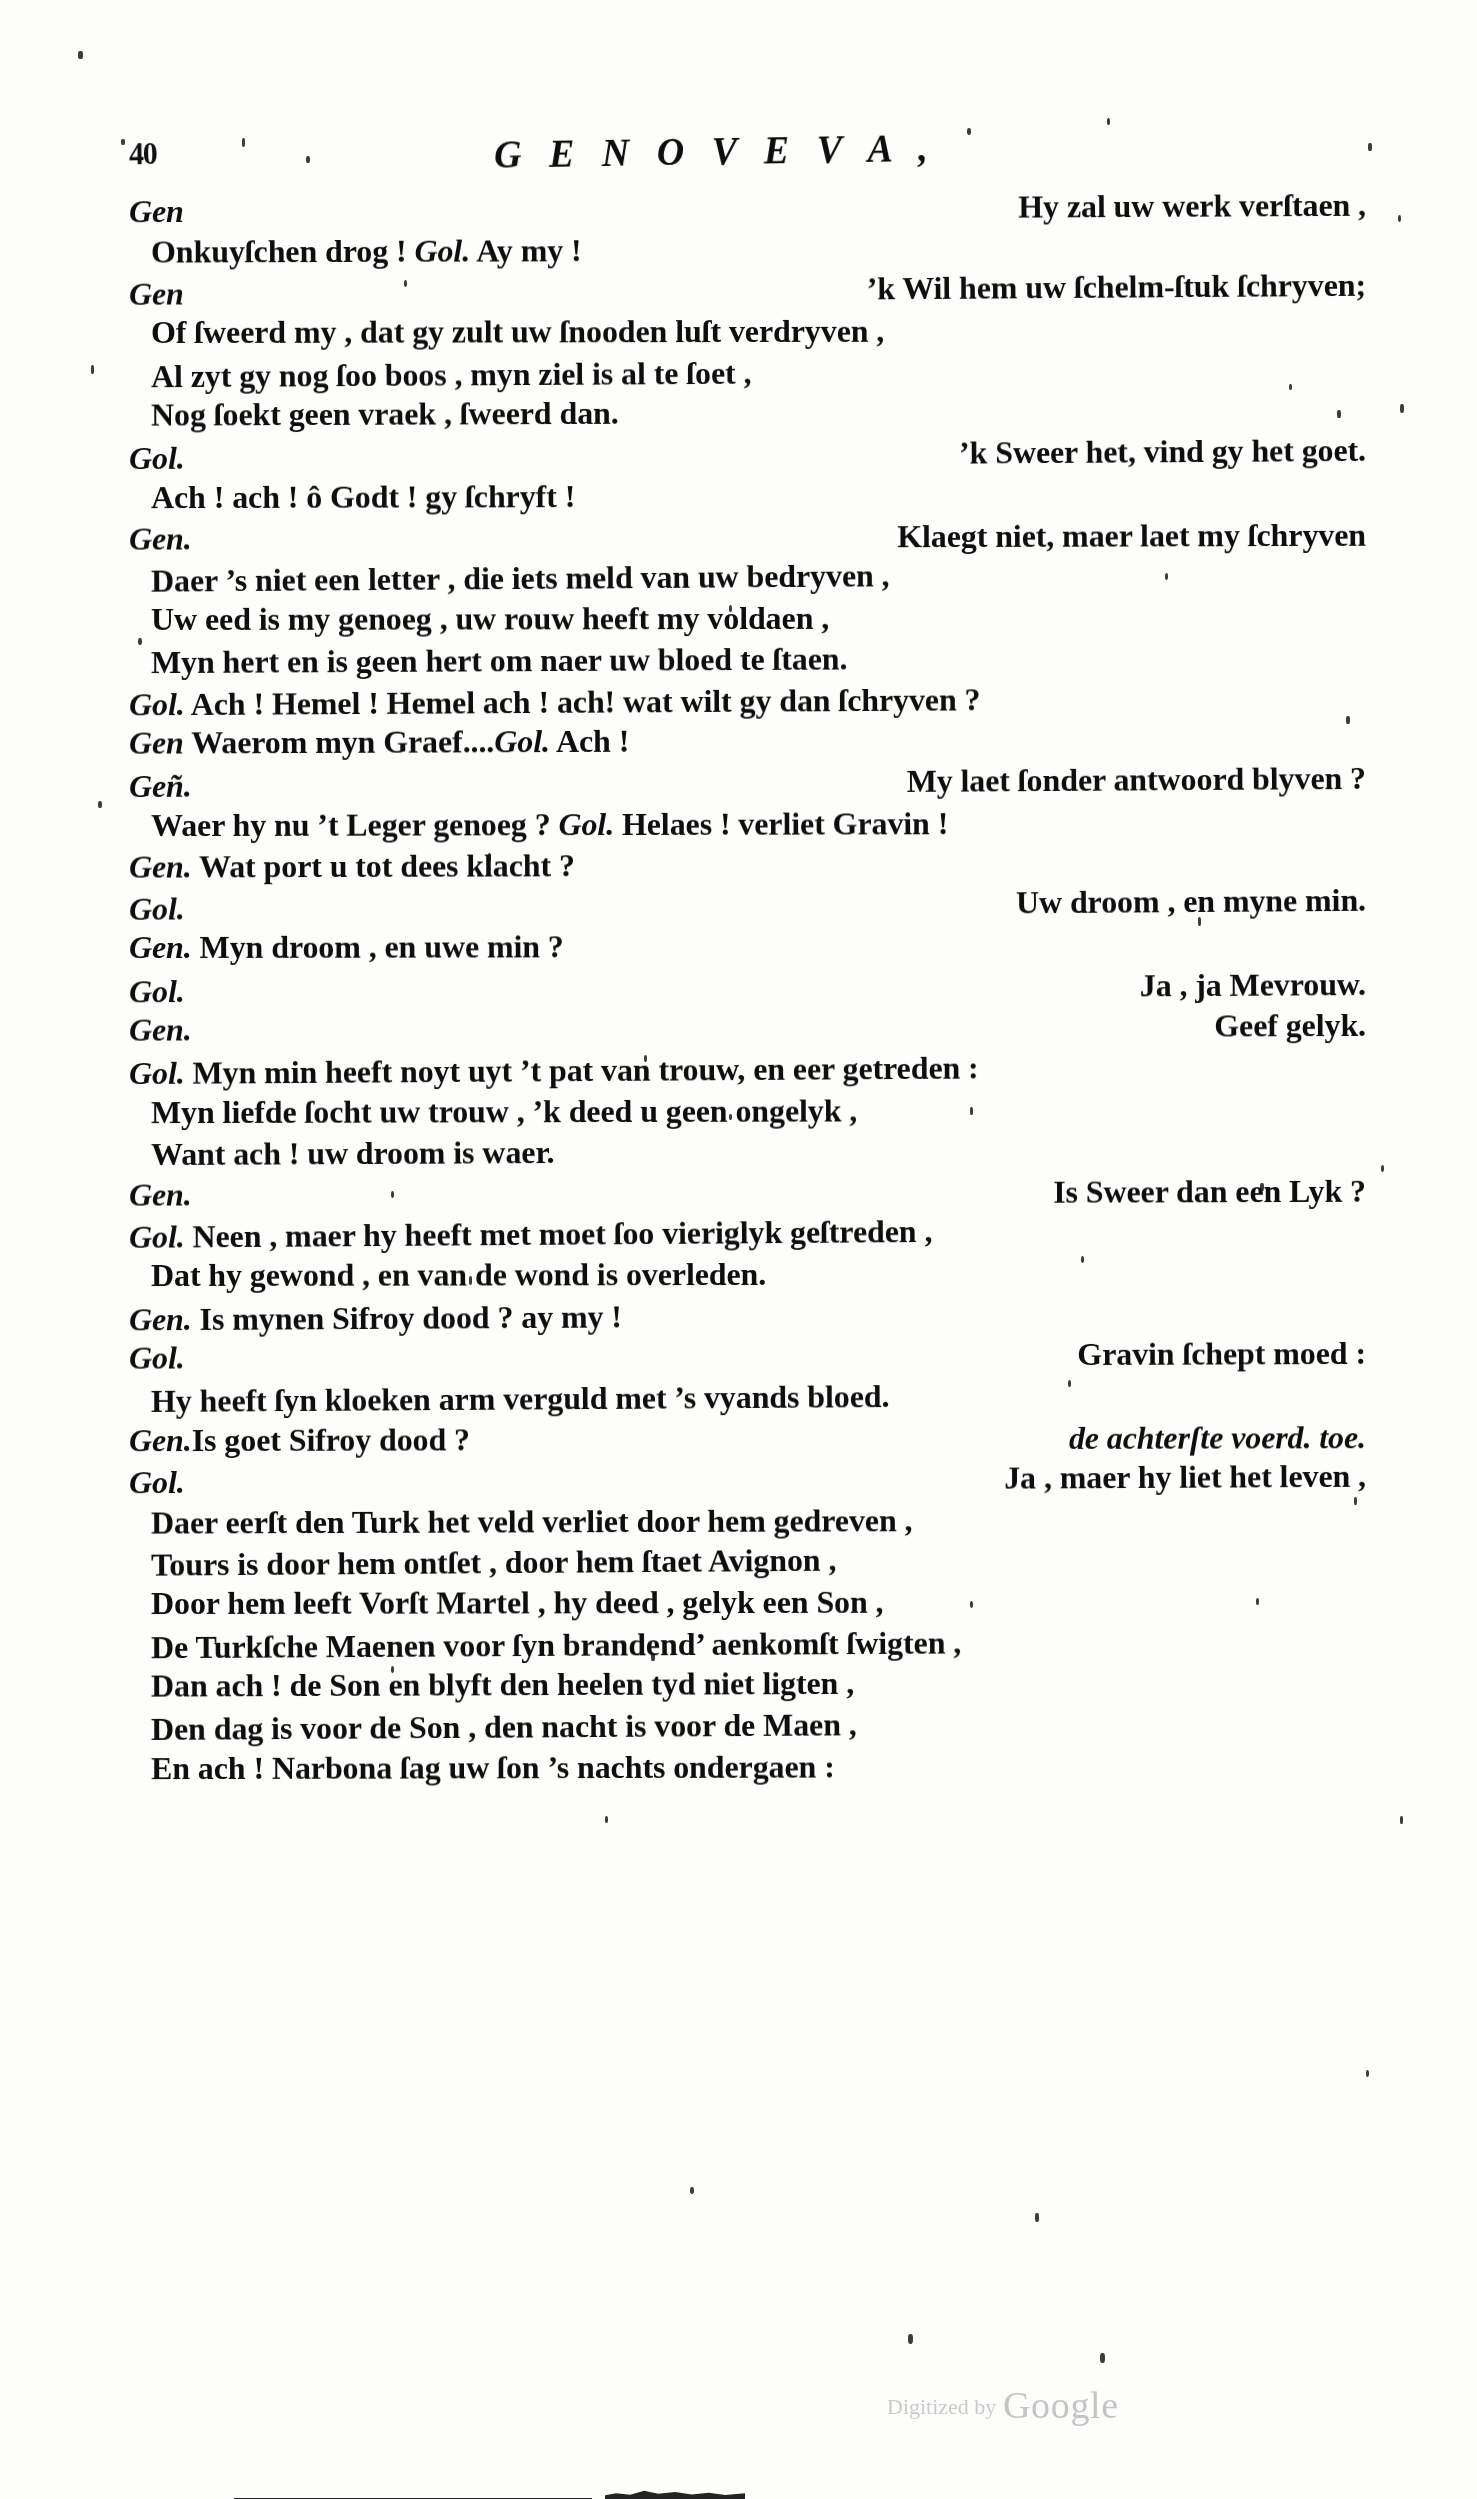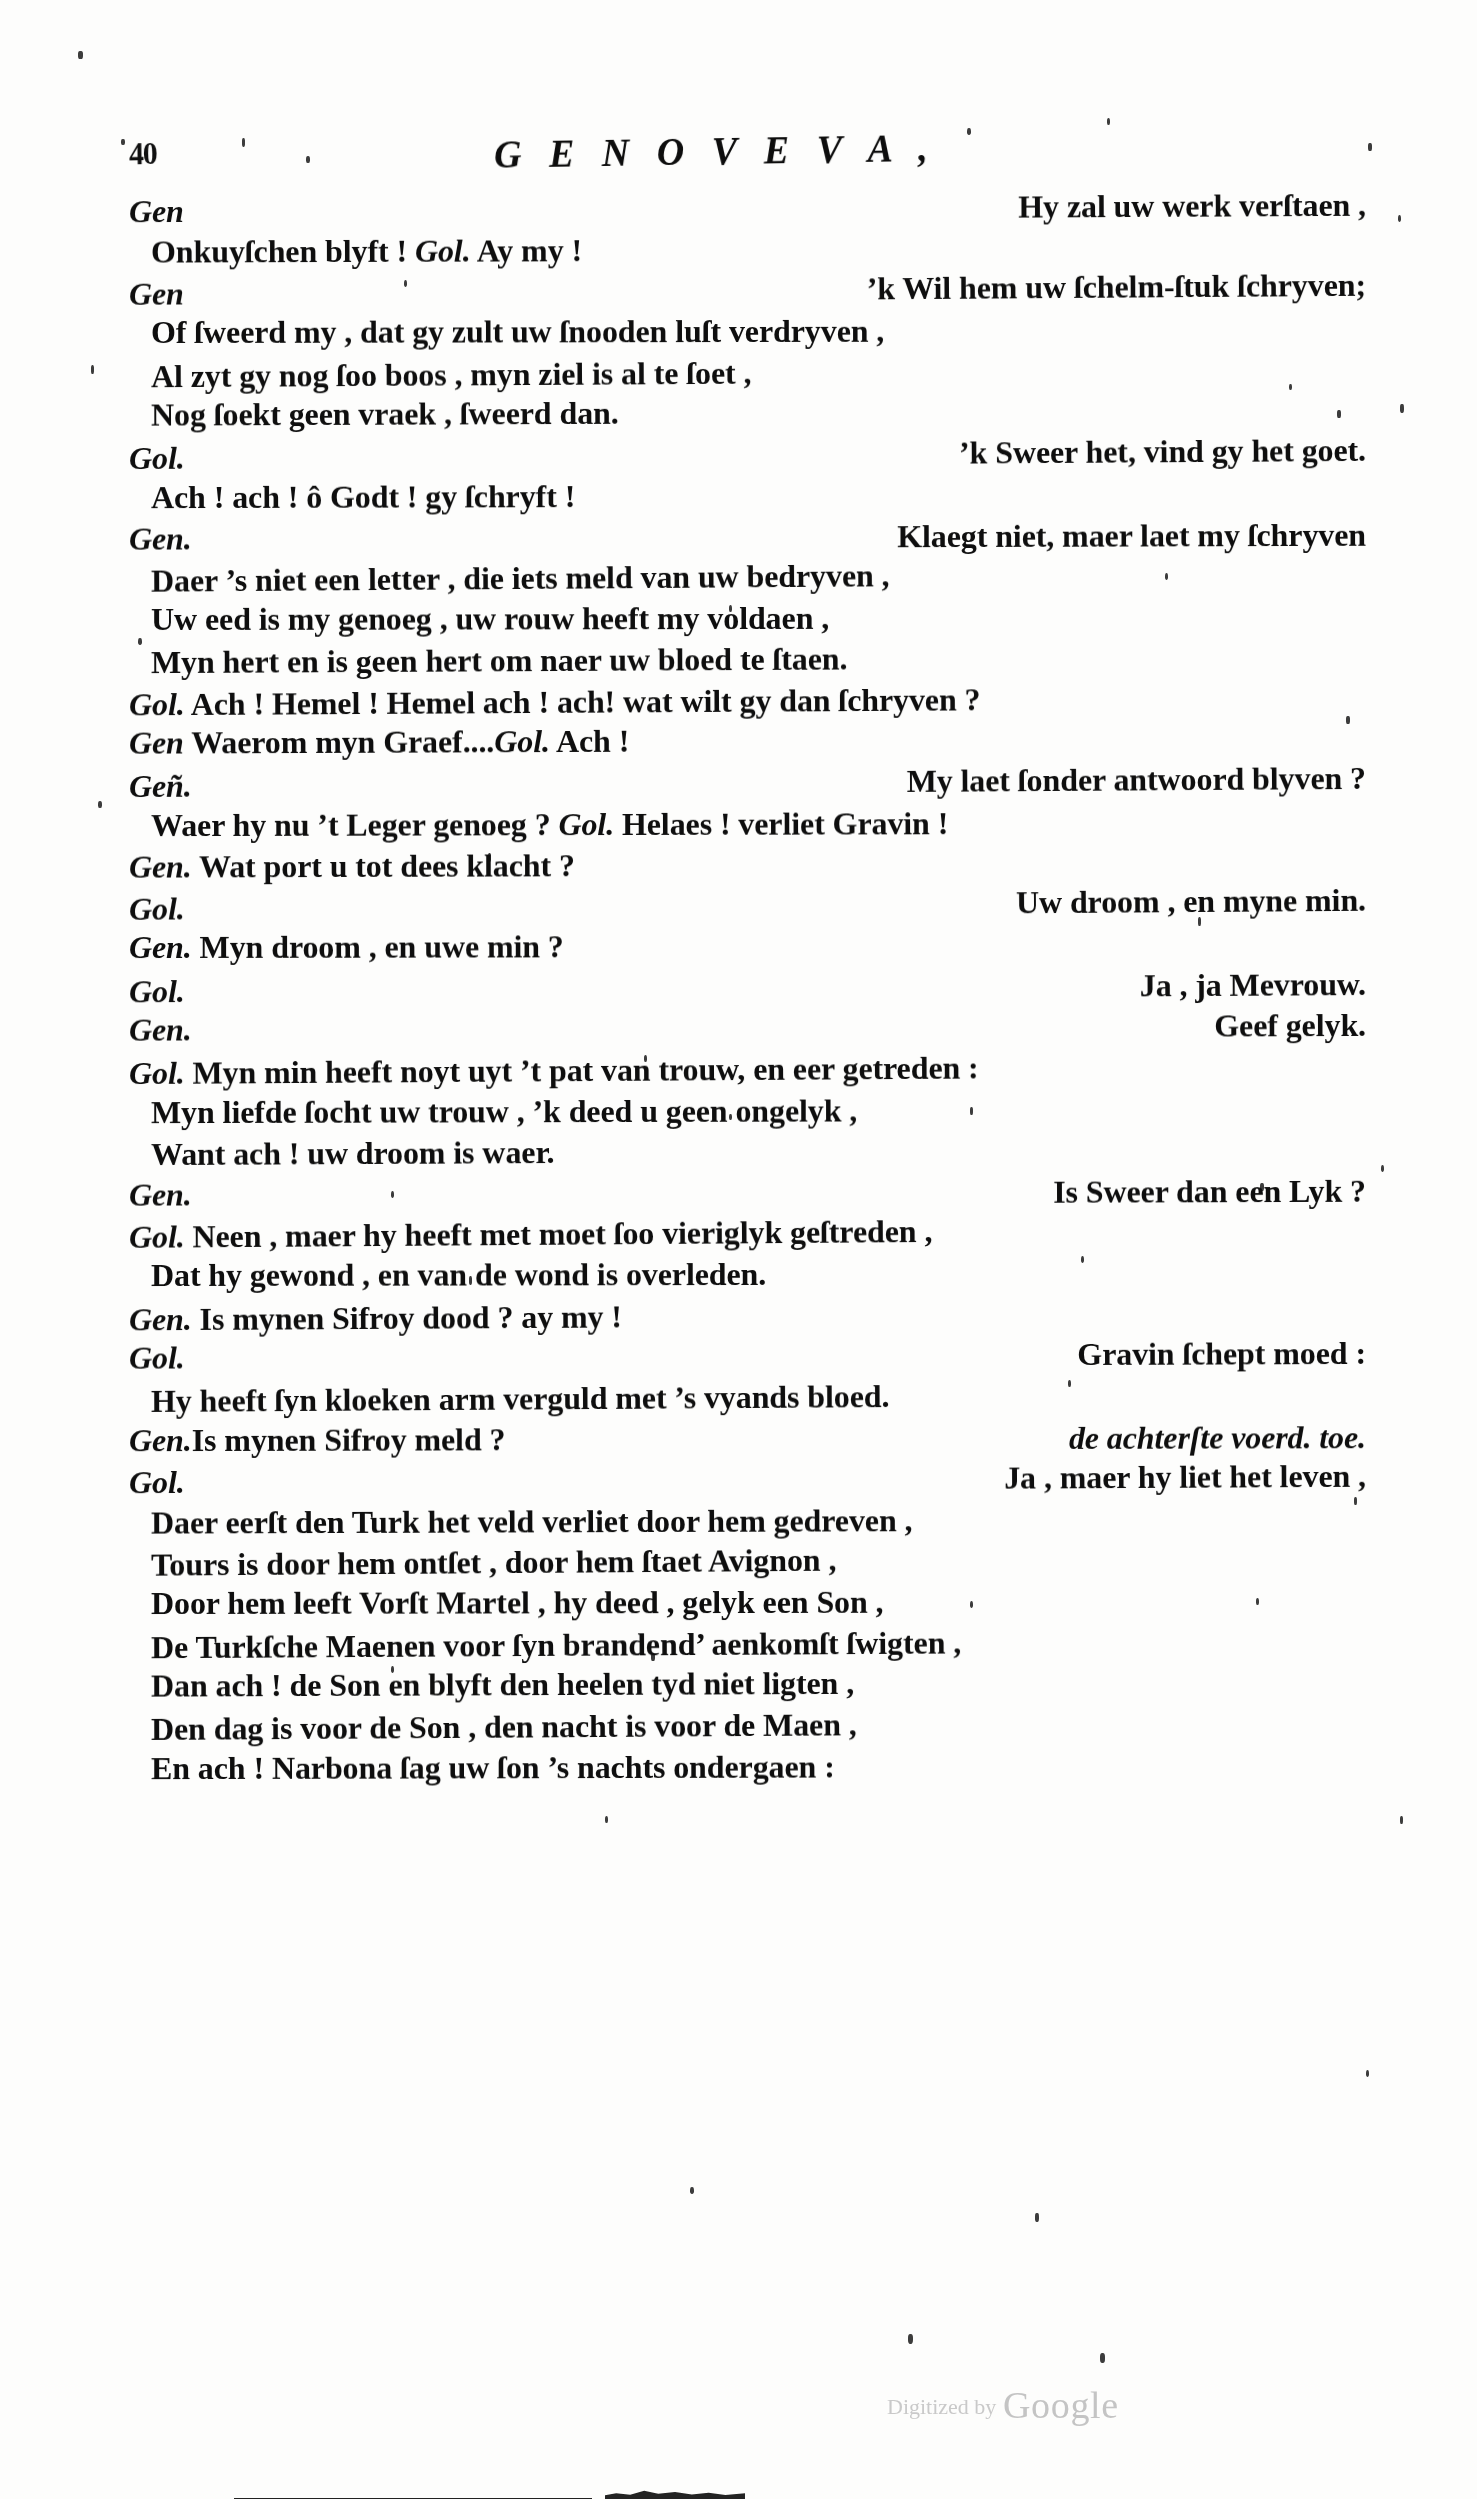--- a/index.html
+++ b/index.html
@@ -205,21 +205,21 @@
       <div class="running-title">G E N O V E V A ,</div>
     </div>
 
     <div class="line cue-row j0">
       <span class="cue">Gen</span>
       <span class="spacer"></span>
       <span class="speech heavy">Hy zal uw werk verſtaen ,</span>
     </div>
 
     <div class="line indent1 j1">
-      <span class="heavy">Onkuyſchen blyft ! </span><span class="spk">Gol.</span><span class="heavy"> Ay my !</span>
+      <span class="heavy">Onkuyſchen drog ! </span><span class="spk">Gol.</span><span class="heavy"> Ay my !</span>
     </div>
 
     <div class="line cue-row j2">
       <span class="cue">Gen</span>
       <span class="spacer"></span>
       <span class="speech heavy">’k Wil hem uw ſchelm-ſtuk ſchryven;</span>
     </div>
 
     <div class="line indent1 j3">
       <span class="heavy">Of ſweerd my , dat gy zult uw ſnooden luſt verdryven ,</span>
@@ -340,21 +340,21 @@
       <span class="spacer"></span>
       <span class="speech heavy">Gravin ſchept moed :</span>
     </div>
 
     <div class="line indent1 j6">
       <span class="heavy">Hy heeft ſyn kloeken arm verguld met ’s vyands bloed.</span>
     </div>
 
     <div class="line cue-row j7">
       <span class="cue">Gen.</span>
-      <span class="heavy"> Is mynen Sifroy meld ?</span>
+      <span class="heavy"> Is goet Sifroy dood ?</span>
       <span class="spacer"></span>
       <span class="stage">de achterſte voerd. toe.</span>
     </div>
 
     <div class="line cue-row j0">
       <span class="cue">Gol.</span>
       <span class="spacer"></span>
       <span class="speech heavy">Ja , maer hy liet het leven ,</span>
     </div>
 

